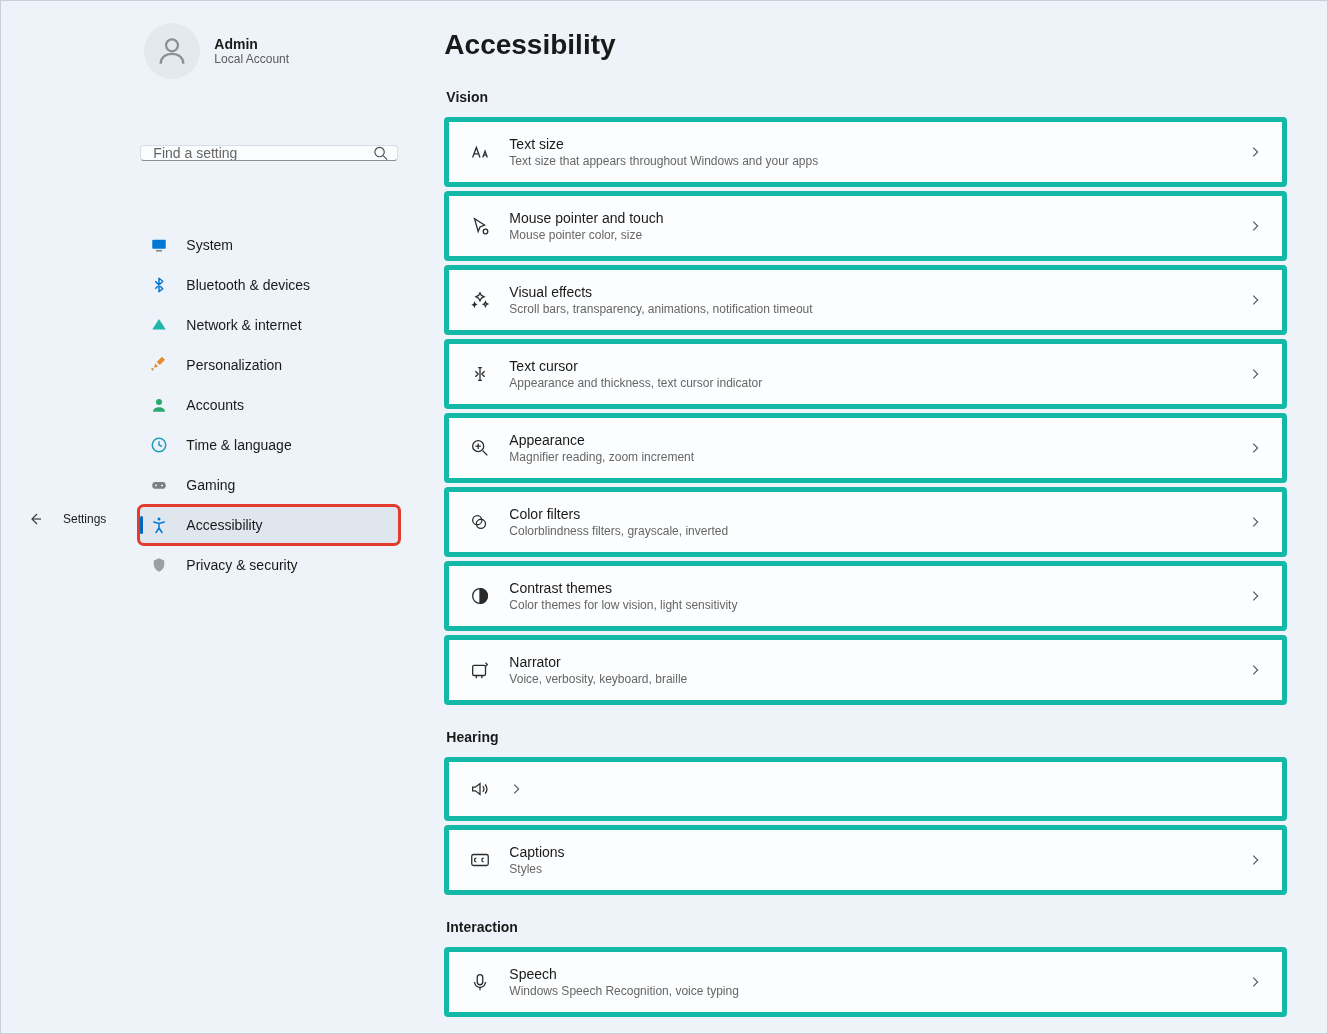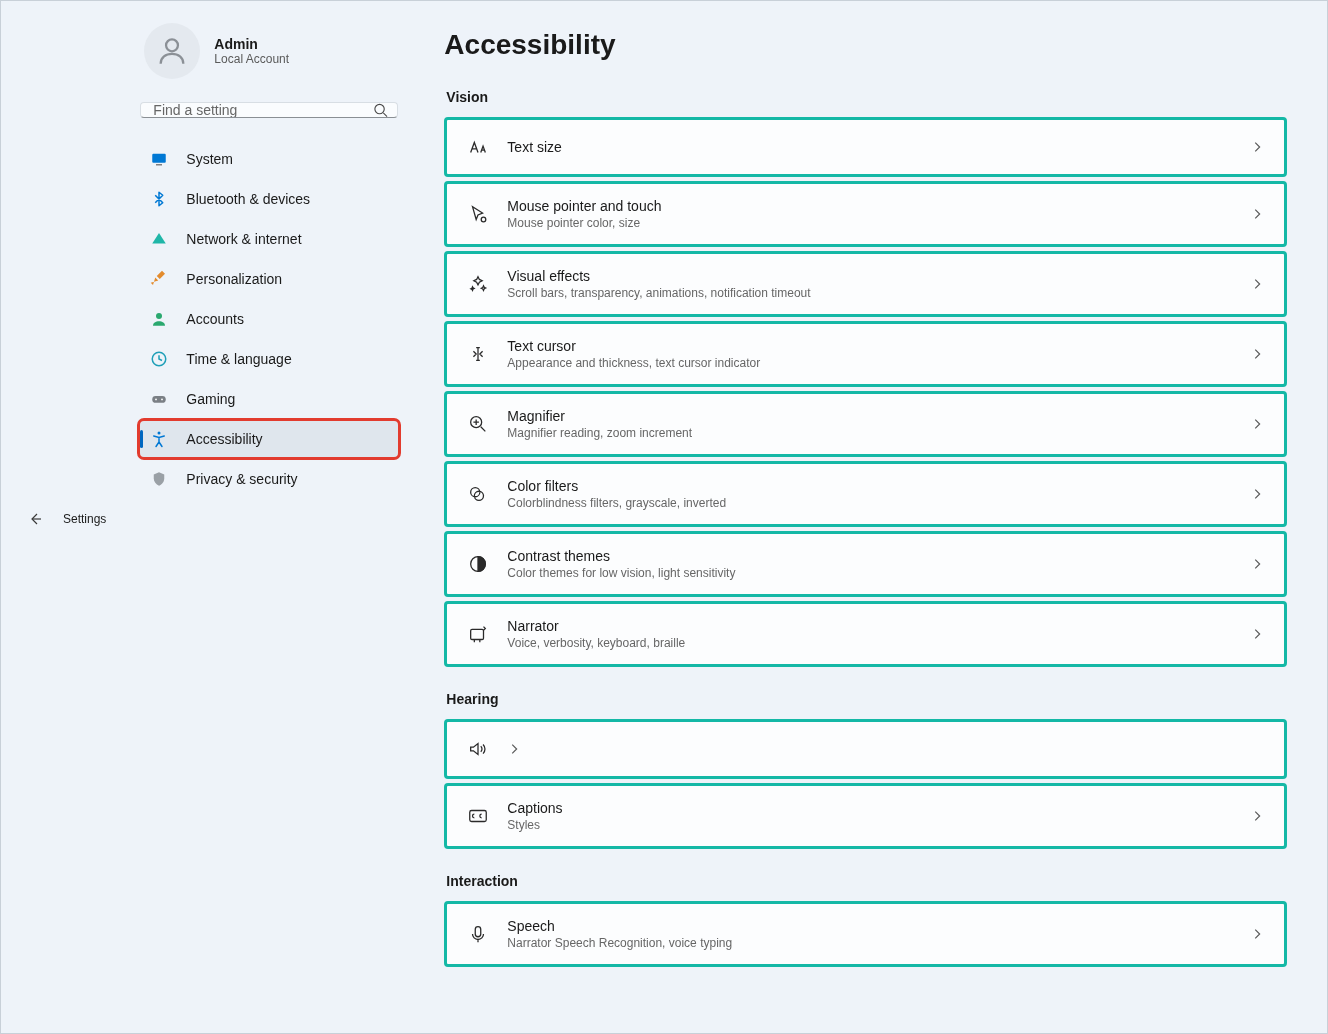--- a/index.html
+++ b/index.html
@@ -2,40 +2,40 @@
 <html><head>
 <meta charset="utf-8">
 <style>
 * { margin: 0; padding: 0; box-sizing: border-box; font-family: "Segoe UI", -apple-system, sans-serif; }
 body { background: #eef3f9; width: 1328px; height: 1034px; overflow: hidden; border: 1px solid #c8d0d8; }
 .app { display: flex; flex-direction: row; height: 100%; }
 .titlebar { display: flex; align-items: center; gap: 18px; padding: 12px 18px 8px 24px; }
 .back-btn { width: 20px; height: 20px; display: flex; align-items: center; justify-content: center; cursor: pointer; }
 .titlebar-title { font-size: 12px; color: #1a1a1a; }
 .body { display: flex; flex: 1; min-height: 0; }
-.sidebar { width: 290px; padding: 10px 16px 0 16px; display: flex; flex-direction: column; }
+.sidebar { width: 290px; padding: 10px 16px 0 16px; display: flex; flex-direction: column; gap: 43px; }
 .profile { display: flex; align-items: center; gap: 14px; padding: 12px 4px 22px 4px; }
 .avatar { width: 56px; height: 56px; border-radius: 50%; background: #e4e9ef; display: flex; align-items: center; justify-content: center; }
 .profile-name { font-size: 14px; font-weight: 600; color: #1a1a1a; }
 .profile-sub { font-size: 12px; color: #5a5a5a; }
 .search-wrap { position: relative; margin-bottom: 22px; }
 .search-input { width: 100%; height: 16px; padding: 0 36px 0 12px; font-size: 14px; background: #fafcfe; border: 1px solid #d8dee4; border-bottom: 1px solid #8a8f94; border-radius: 4px; outline: none; }
 .search-input::placeholder { color: #666; }
 .search-icon { position: absolute; right: 10px; top: 50%; transform: translateY(-50%); }
 .nav { display: flex; flex-direction: column; gap: 4px; }
 .nav-item { display: flex; align-items: center; gap: 18px; padding: 9px 10px; border-radius: 4px; cursor: pointer; font-size: 14px; color: #1a1a1a; position: relative; }
 .nav-item.active { background: #dfe6ed; }
 .nav-item.active::before { content: ""; position: absolute; left: 0; top: 9px; bottom: 9px; width: 3px; background: #0067c0; border-radius: 2px; }
 .nav-item.highlighted { outline: 3px solid #e23b2e; outline-offset: 0; }
 .nav-icon { width: 18px; height: 18px; display: flex; align-items: center; justify-content: center; flex-shrink: 0; }
 .content { flex: 1; padding: 28px 40px 0 30px; overflow-y: auto; }
 .page-title { font-size: 28px; font-weight: 600; color: #1a1a1a; margin-bottom: 28px; }
 .section-title { font-size: 14px; font-weight: 600; color: #1a1a1a; margin: 0 0 12px 2px; }
 .section { margin-bottom: 24px; }
-.card { background: #fcfdfe; border: 3px solid #14b8a6; border-radius: 4px; margin-bottom: 4px; display: flex; align-items: center; padding: 14px 20px 14px 18px; cursor: pointer; }
+.card { background: #fcfdfe; border: 5px solid #14b8a6; border-radius: 4px; margin-bottom: 4px; display: flex; align-items: center; padding: 14px 20px 14px 18px; cursor: pointer; }
 .card-icon { width: 26px; height: 26px; display: flex; align-items: center; justify-content: center; margin-right: 16px; flex-shrink: 0; color: #2a2a2a; }
 .card-body { flex: 1; }
 .card-title { font-size: 14px; color: #1a1a1a; }
 .card-sub { font-size: 12px; color: #666; margin-top: 2px; }
 .chev { color: #5a5a5a; }
 svg { display: block; }
 </style>
 </head>
 <body>
 
@@ -164,20 +164,21 @@
           <div class="section">
             <div class="section-title">Vision</div>
             <div class="card">
       <span class="card-icon">
                 <svg width="22" height="22" viewBox="0 0 24 24" fill="none" stroke="#2a2a2a" stroke-width="1.4">
                   <path d="M4 18l4-11 4 11M5.5 14h5M15 18l2.5-7 2.5 7M16 15.5h3"></path>
                 </svg>
               </span>
       <div class="card-body">
         <div class="card-title">Text size</div>
+        <div class="card-sub">Text size that appears throughout Windows and your apps</div>
       </div>
       <span class="chev">
         <svg width="14" height="14" viewBox="0 0 16 16">
                   <path d="M6 3l5 5-5 5" fill="none" stroke="#5a5a5a" stroke-width="1.4"></path>
                 </svg>
       </span>
             </div>
             <div class="card">
       <span class="card-icon">
                 <svg width="22" height="22" viewBox="0 0 24 24" fill="none" stroke="#2a2a2a" stroke-width="1.4">
@@ -228,21 +229,21 @@
       </span>
             </div>
             <div class="card">
       <span class="card-icon">
                 <svg width="22" height="22" viewBox="0 0 24 24" fill="none" stroke="#2a2a2a" stroke-width="1.4">
                   <circle cx="10" cy="10" r="6"></circle>
                   <path d="M10 7v6M7 10h6M15 15l5 5"></path>
                 </svg>
               </span>
       <div class="card-body">
-        <div class="card-title">Magnifier</div>
+        <div class="card-title">Appearance</div>
         <div class="card-sub">Magnifier reading, zoom increment</div>
       </div>
       <span class="chev">
         <svg width="14" height="14" viewBox="0 0 16 16">
                   <path d="M6 3l5 5-5 5" fill="none" stroke="#5a5a5a" stroke-width="1.4"></path>
                 </svg>
       </span>
             </div>
             <div class="card">
       <span class="card-icon">
@@ -331,21 +332,21 @@
             <div class="section-title">Interaction</div>
             <div class="card">
       <span class="card-icon">
                 <svg width="22" height="22" viewBox="0 0 24 24" fill="none" stroke="#2a2a2a" stroke-width="1.4">
                   <rect x="9" y="4" width="6" height="11" rx="3"></rect>
                   <path d="M6 12a6 6 0 0012 0M12 18v3"></path>
                 </svg>
               </span>
       <div class="card-body">
         <div class="card-title">Speech</div>
-        <div class="card-sub">Narrator Speech Recognition, voice typing</div>
+        <div class="card-sub">Windows Speech Recognition, voice typing</div>
       </div>
       <span class="chev">
         <svg width="14" height="14" viewBox="0 0 16 16">
                   <path d="M6 3l5 5-5 5" fill="none" stroke="#5a5a5a" stroke-width="1.4"></path>
                 </svg>
       </span>
             </div>
           </div>
         </div>
     </main>

